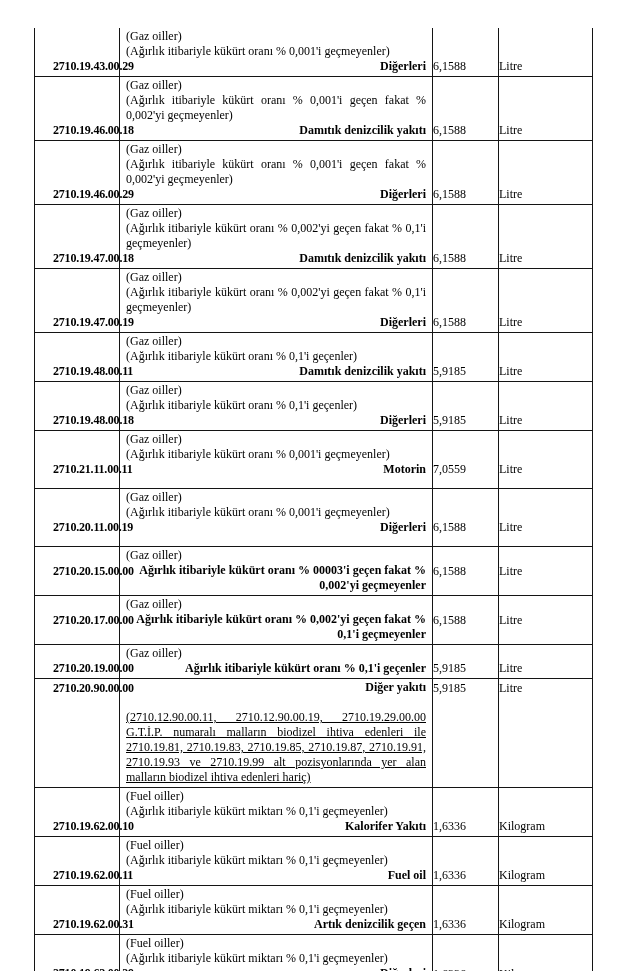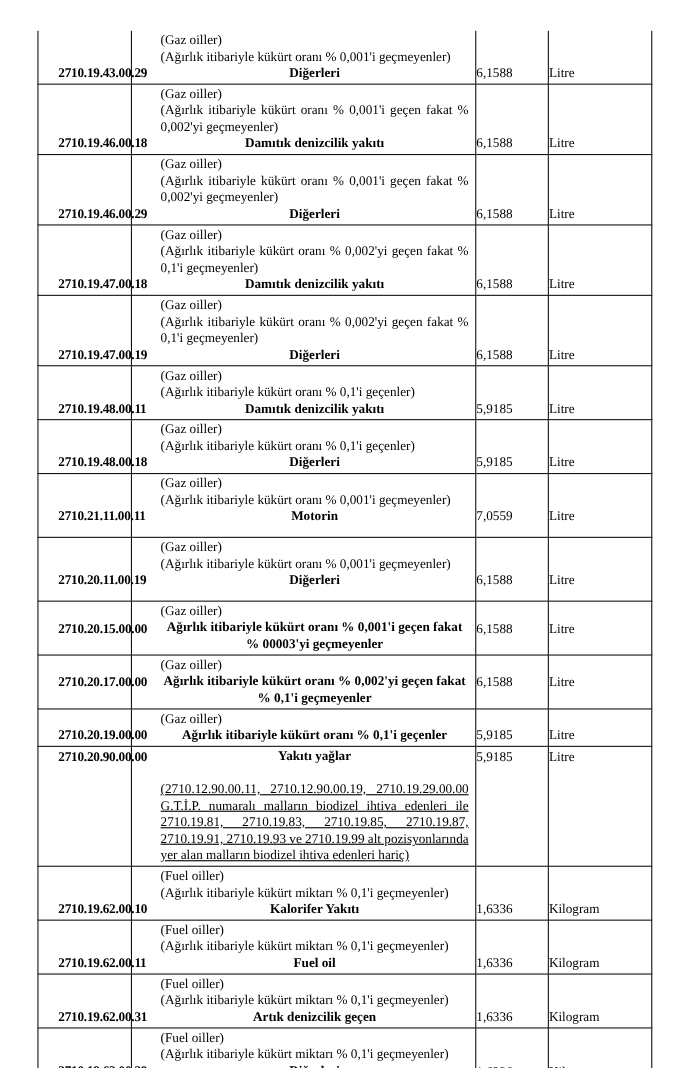--- a/index.html
+++ b/index.html
@@ -51,25 +51,24 @@
     text-align: right;
     padding: 2px 1px 2px 18px;
     letter-spacing: -0.2px;
   }
   td.desc {
     padding: 1px 6px 2px 6px;
   }
   .desc-line {
     line-height: 15px;
     text-align: justify;
-    margin-left: 20px;
   }
   .desc-line.bold {
     font-weight: bold;
-    text-align: center;
+    text-align: right;
   }
   .desc-line.gap {
     margin-top: 15px;
     text-decoration: underline;
   }
   td.val, td.unit {
     padding: 2px 0 2px 0;
     line-height: 15px;
   }
   tr.pad-b td.code,
@@ -230,21 +229,21 @@
       <td class="unit">
         <span>Litre</span>
       </td>
     </tr>
         <tr class="va-middle">
       <td class="code">
         <span>2710.20.15.00.00</span>
       </td>
       <td class="desc">
             <div class="desc-line">(Gaz oiller)</div>
-            <div class="desc-line bold">Ağırlık itibariyle kükürt oranı % 0,001'i geçen fakat % 00003'yi geçmeyenler</div>
+            <div class="desc-line bold">Ağırlık itibariyle kükürt oranı % 00003'i geçen fakat % 0,002'yi geçmeyenler</div>
           </td>
       <td class="val">
         <span>6,1588</span>
       </td>
       <td class="unit">
         <span>Litre</span>
       </td>
     </tr>
         <tr class="va-middle">
       <td class="code">
@@ -274,21 +273,21 @@
       </td>
       <td class="unit">
         <span>Litre</span>
       </td>
     </tr>
         <tr class="va-top">
       <td class="code">
         <span>2710.20.90.00.00</span>
       </td>
       <td class="desc">
-            <div class="desc-line bold">Yakıtı yağlar</div>
+            <div class="desc-line bold">Diğer yakıtı</div>
             <div class="desc-line gap">(2710.12.90.00.11, 2710.12.90.00.19, 2710.19.29.00.00 G.T.İ.P. numaralı malların biodizel ihtiva edenleri ile 2710.19.81, 2710.19.83, 2710.19.85, 2710.19.87, 2710.19.91, 2710.19.93 ve 2710.19.99 alt pozisyonlarında yer alan malların biodizel ihtiva edenleri hariç)</div>
           </td>
       <td class="val">
         <span>5,9185</span>
       </td>
       <td class="unit">
         <span>Litre</span>
       </td>
     </tr>
         <tr class="va-bottom">

